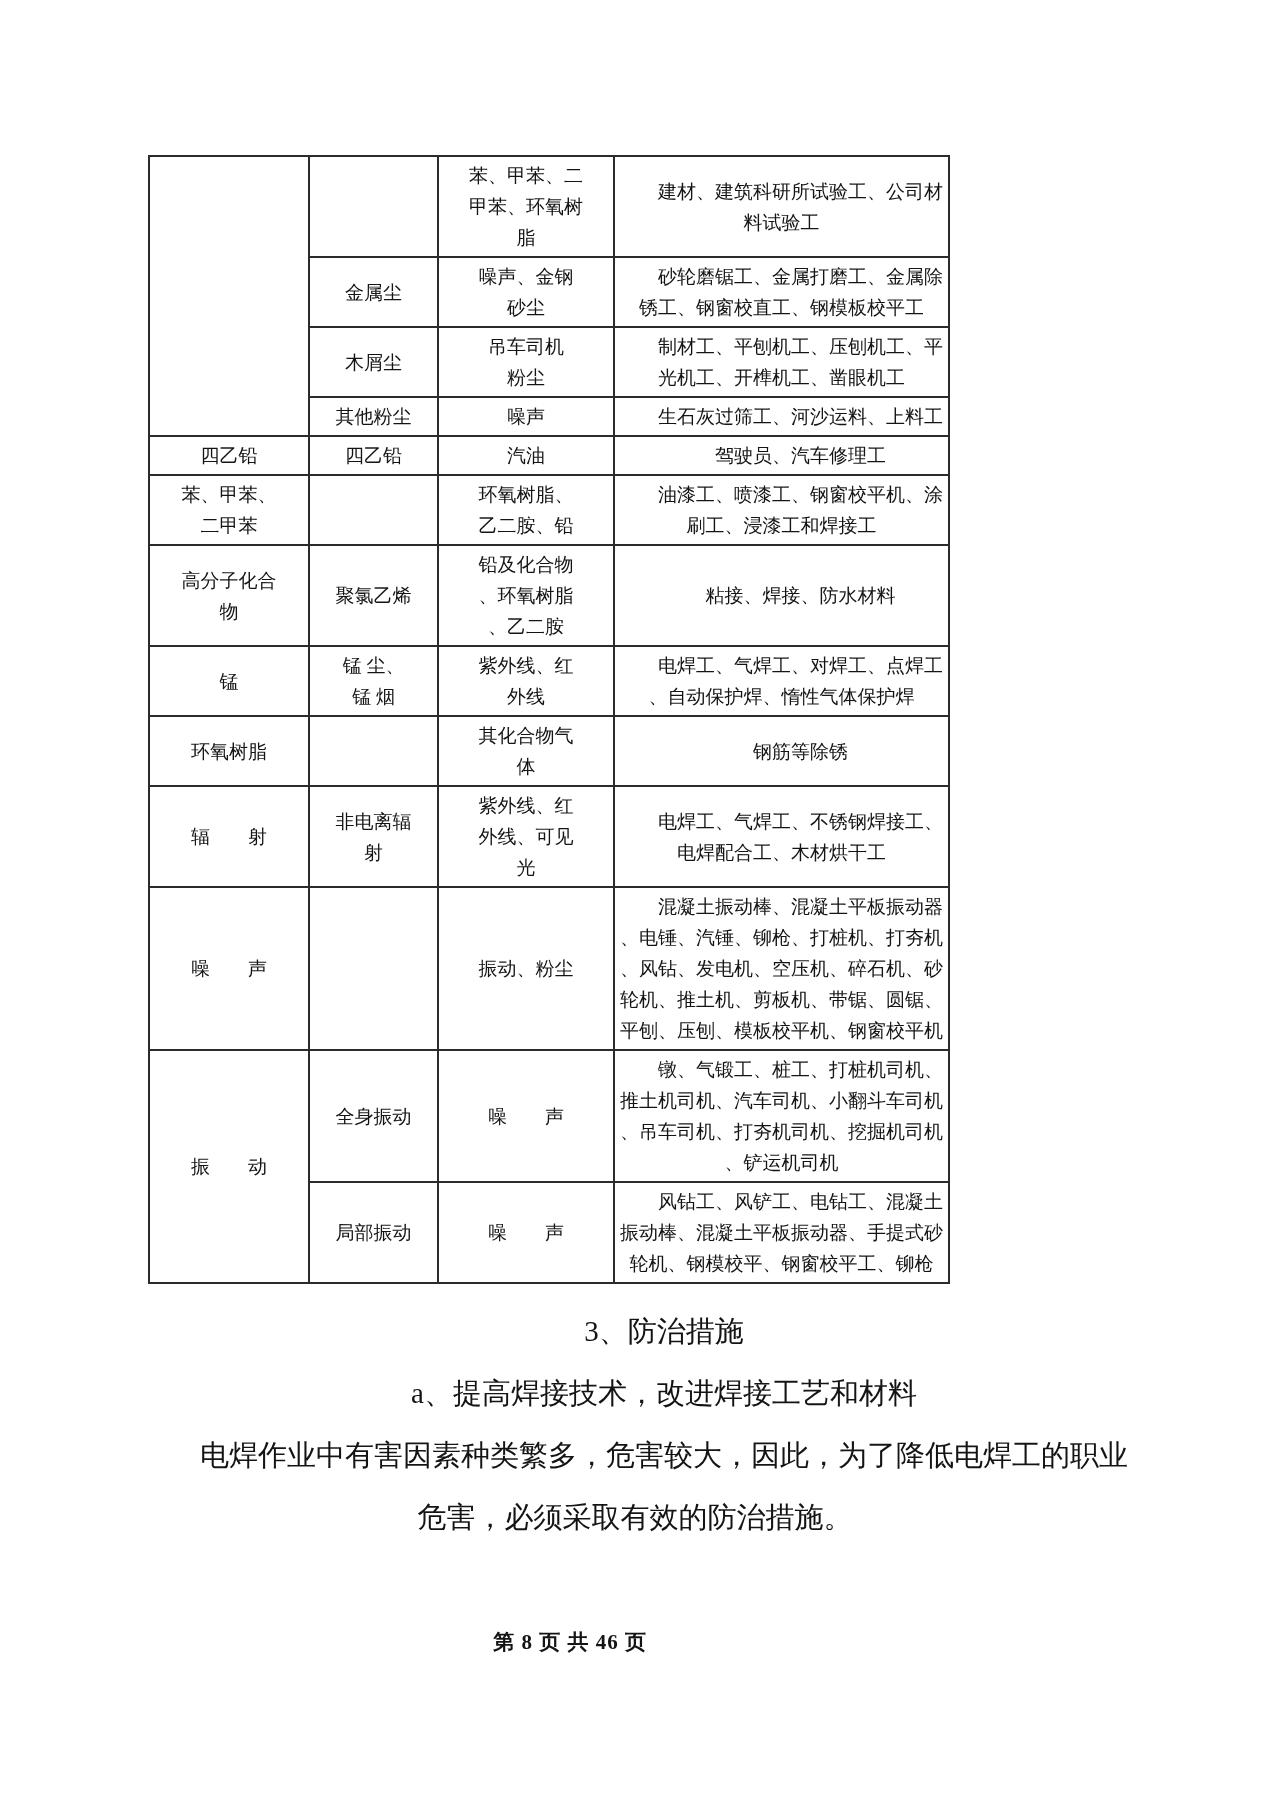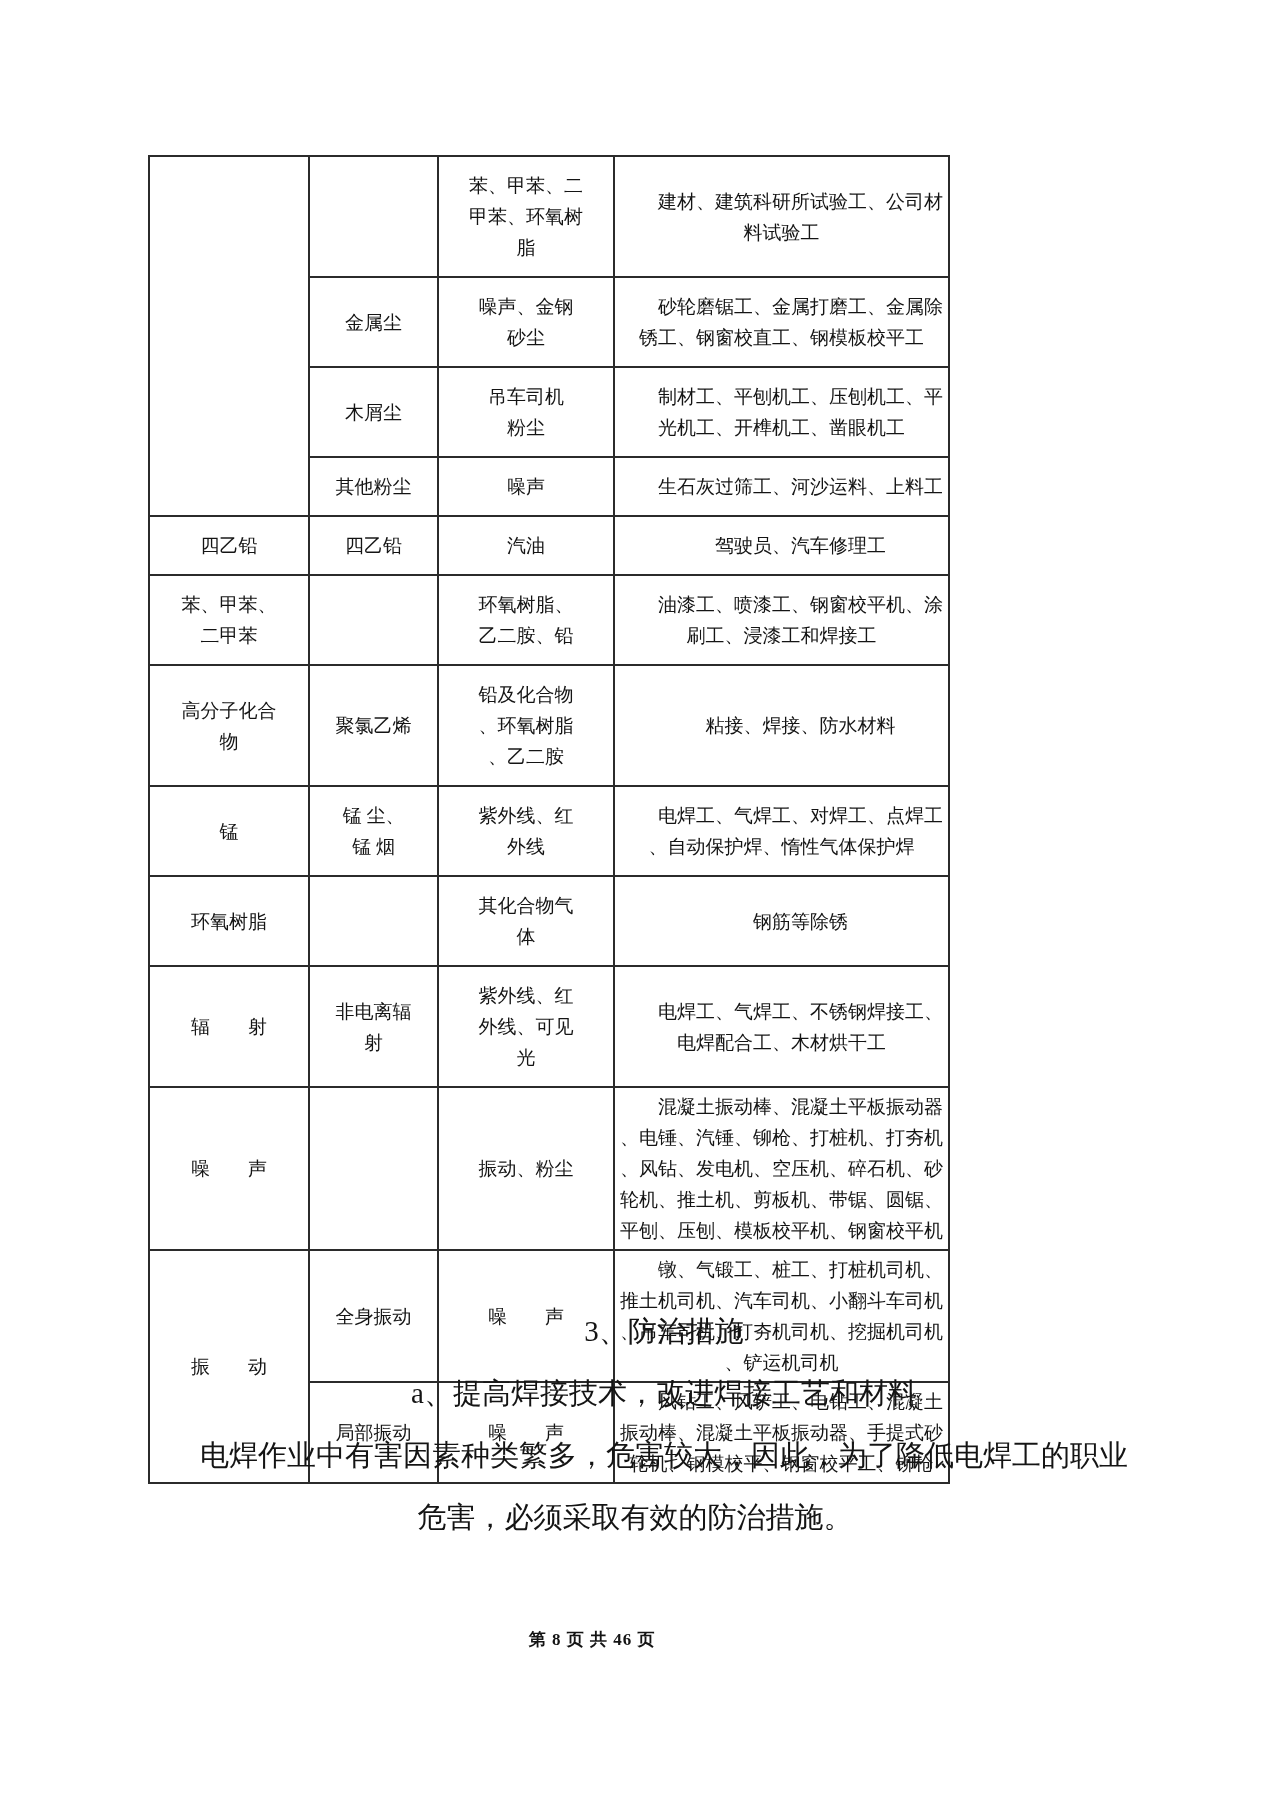--- a/index.html
+++ b/index.html
@@ -7,36 +7,36 @@
     width:1280px;height:1810px;position:relative;background:#ffffff;
     font-family:"Liberation Serif","DejaVu Serif",serif;color:#141414;
   }
   .doc-table{
     position:absolute;left:148px;top:155px;width:800px;
     border-collapse:collapse;table-layout:fixed;
   }
   .doc-table td{
     border:2px solid #2b2b2b;
     font-size:19px;line-height:31px;
-    padding:13px 5px;
+    padding:3px 5px;
     text-align:center;vertical-align:middle;
     white-space:pre-line;
     word-break:break-all;line-break:anywhere;
   }
   .doc-table td.desc{
     text-align:center;text-indent:2em;padding:3px 4px;
   }
   .body-text{
     position:absolute;left:130px;top:1300px;width:1010px;
     font-size:29px;line-height:62px;text-align:center;
   }
   .body-text p{margin:0;text-indent:2em;}
   .page-footer{
-    position:absolute;left:142px;top:1628px;width:900px;
-    text-align:center;font-size:17px;font-weight:bold;letter-spacing:1px;
+    position:absolute;left:120px;top:1628px;width:900px;
+    text-align:center;font-size:21px;font-weight:bold;letter-spacing:1px;
   }
 </style>
 </head>
 <body>
 
 <table class="doc-table">
   <colgroup>
     <col style="width:160px">
       <col style="width:129px">
       <col style="width:176px">

